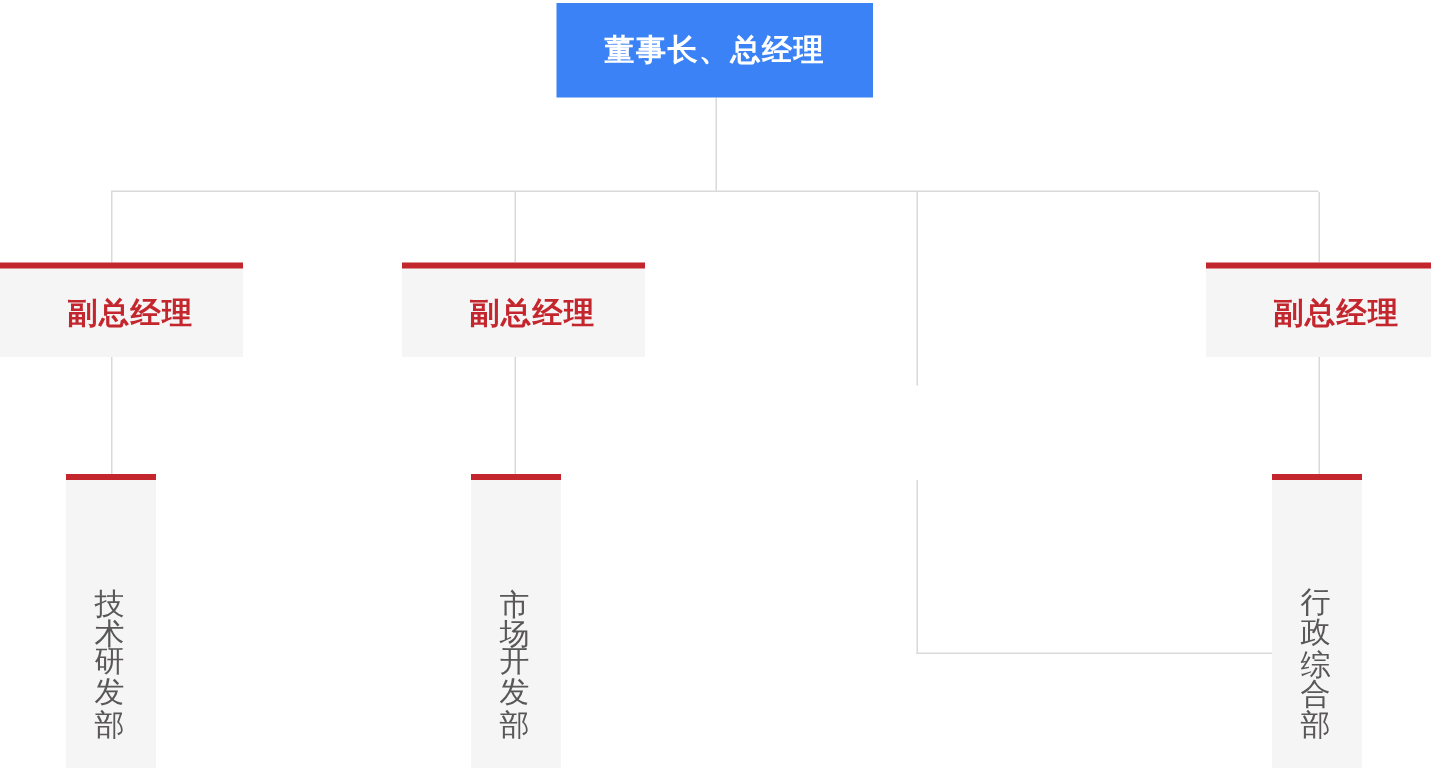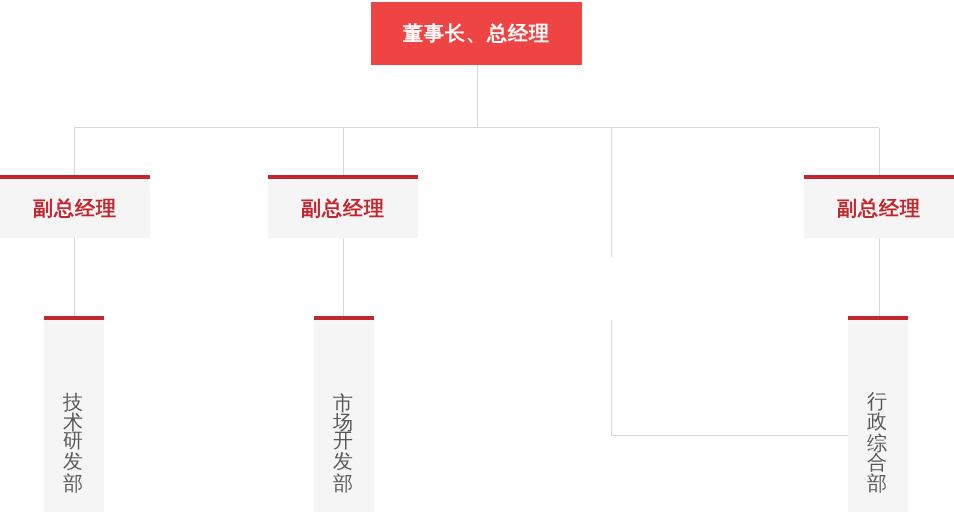--- a/index.html
+++ b/index.html
@@ -35,21 +35,21 @@
   #line-fin-down    { left: 611px; top: 320px; height: 116px; }
   #line-fin-right   { left: 611px; top: 435px; width: 237px; }
 
   
   .root-node {
     position: absolute;
     left: 371px;
     top: 2px;
     width: 211px;
     height: 63px;
-    background: #ef4444;
+    background: #3b82f6;
     color: #ffffff;
     font-size: 20px;
     font-weight: bold;
     display: flex;
     align-items: center;
     justify-content: center;
     letter-spacing: 1px;
   }
 
   
@@ -59,20 +59,21 @@
     height: 59px;
     background: #f5f5f5;
     border-top: 4px solid #c4262e;
     color: #c4262e;
     font-size: 20px;
     font-weight: bold;
     display: flex;
     align-items: center;
     justify-content: center;
     letter-spacing: 1px;
+    padding-left: 12px;
   }
   #exec-1 { left: 0px;   top: 175px; }
   #exec-2 { left: 268px; top: 175px; }
   #exec-fin { left: 536px; top: 257px; }
   #exec-3 { left: 804px; top: 175px; }
 
   
   .dept-node {
     position: absolute;
     width: 60px;

